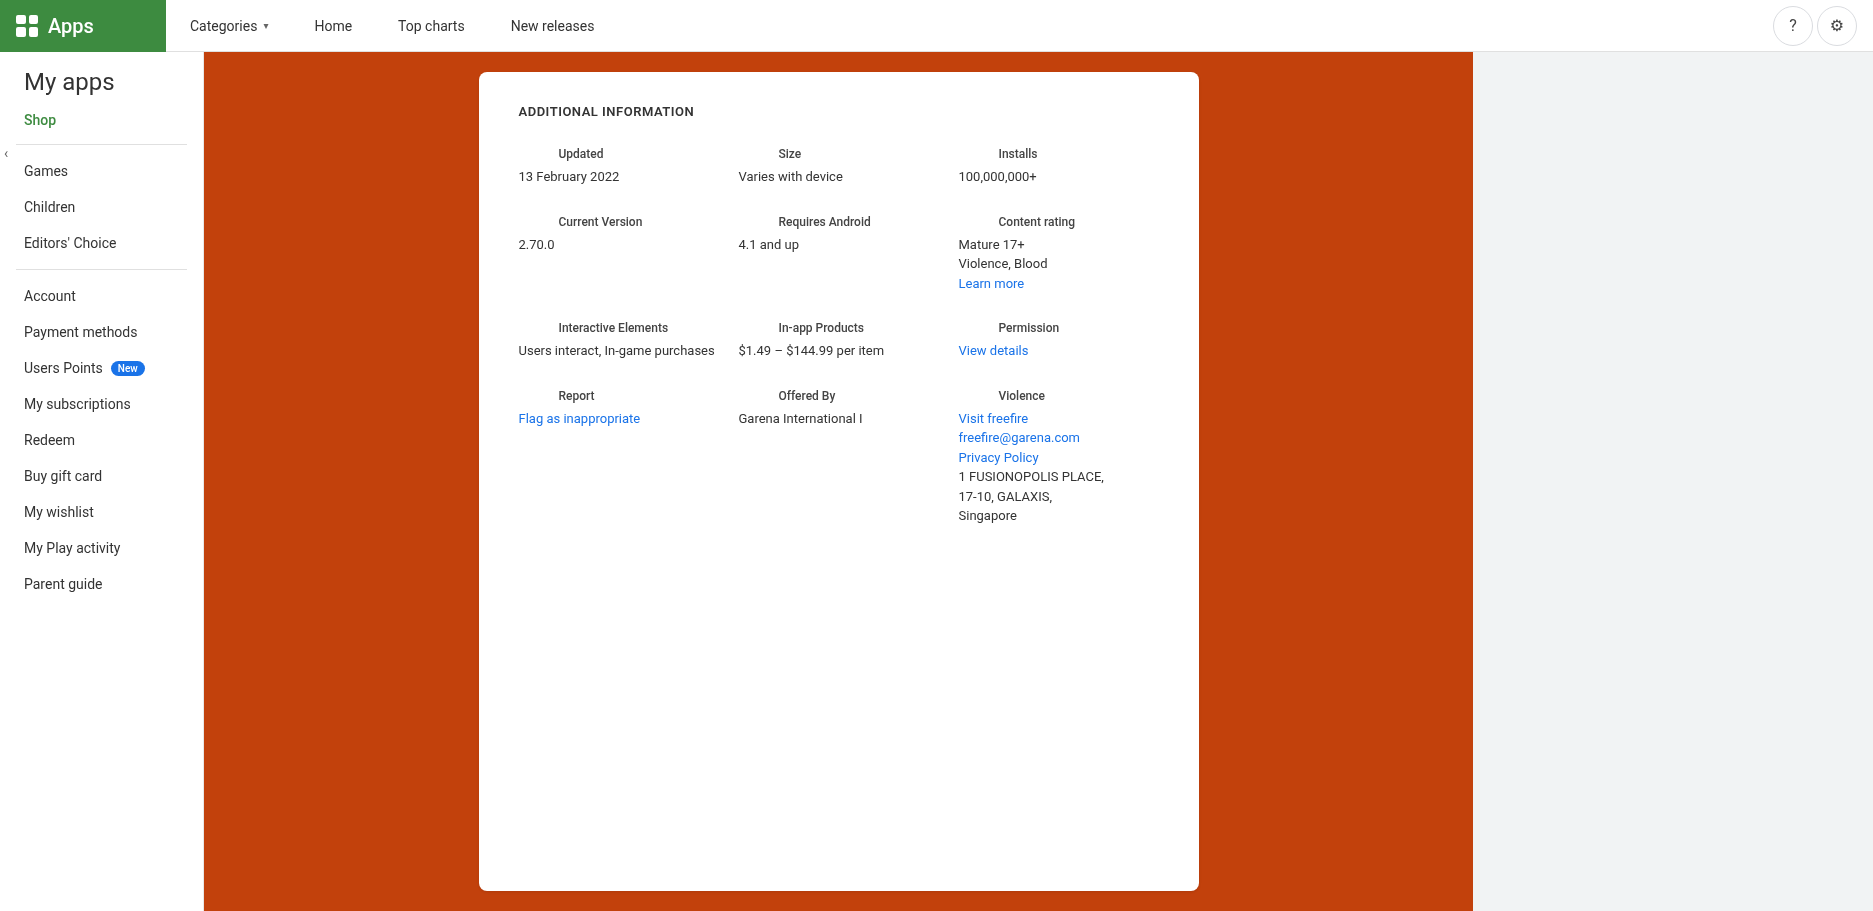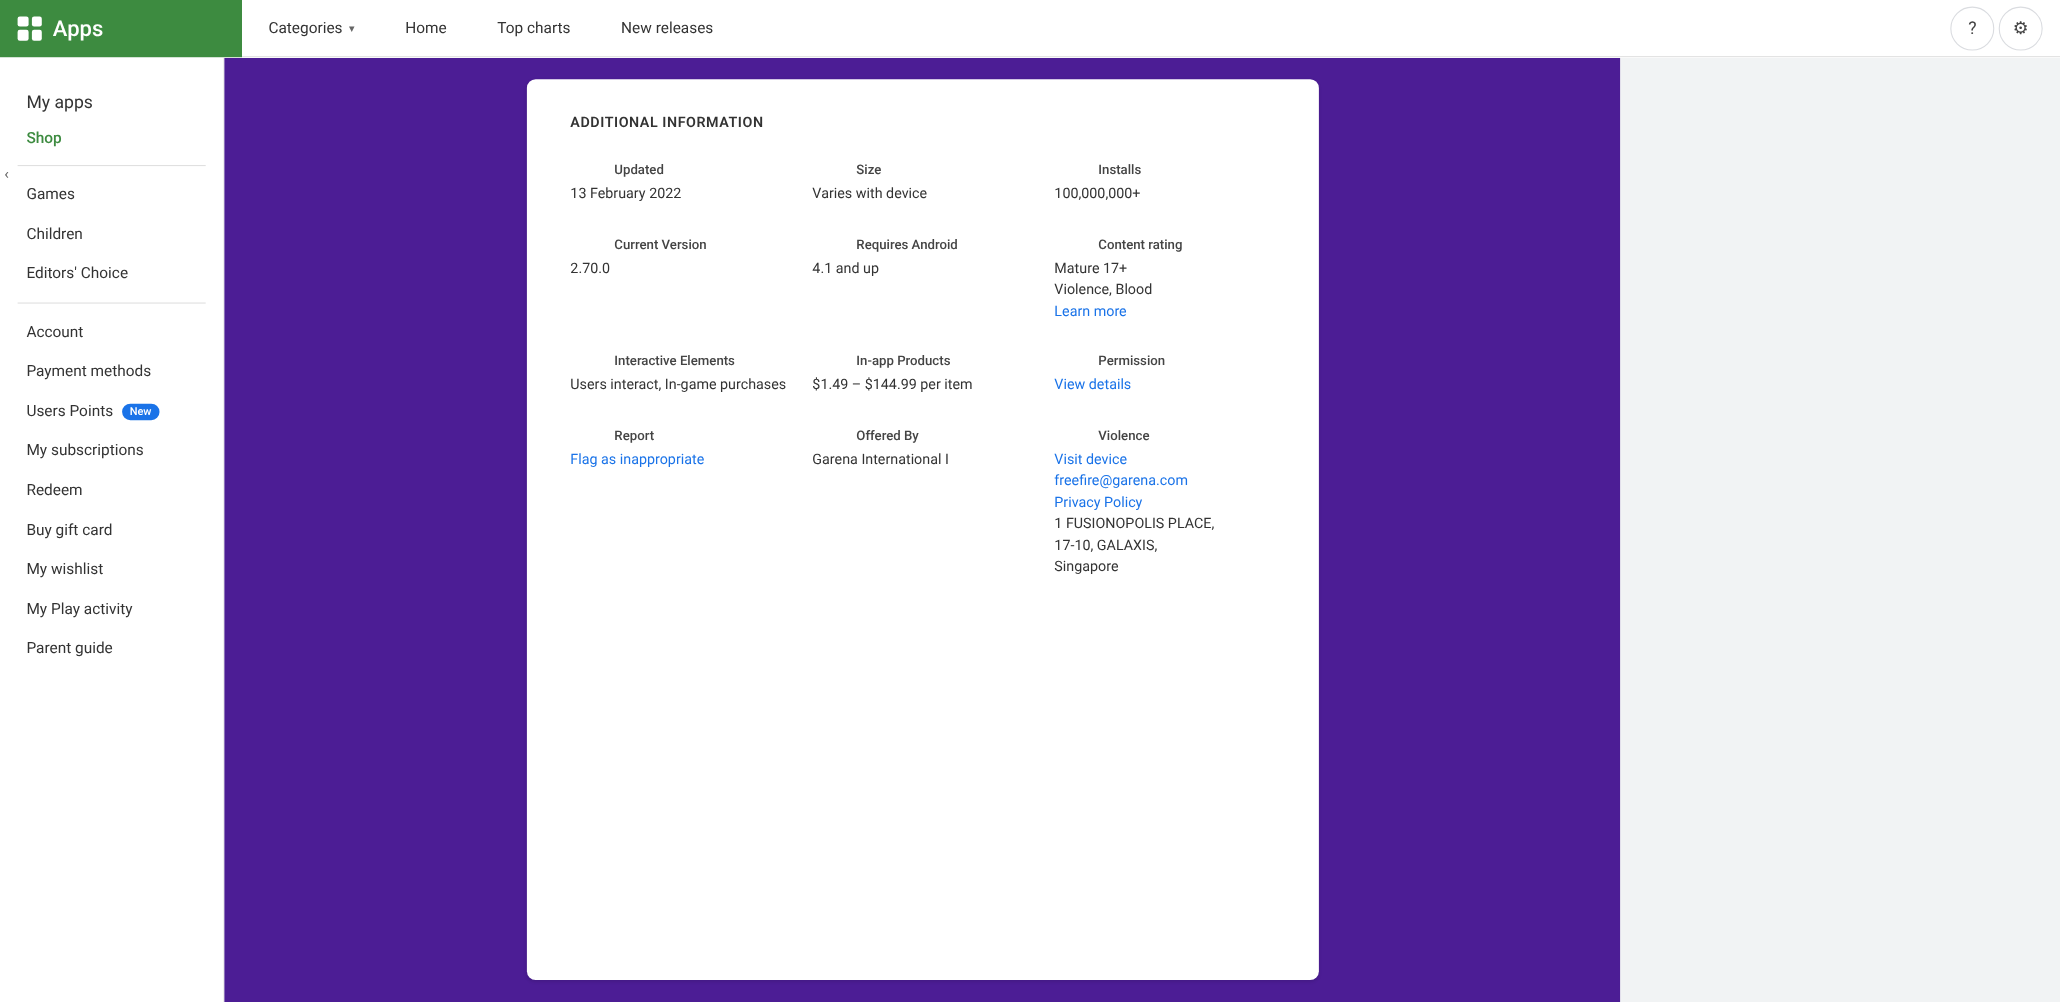--- a/index.html
+++ b/index.html
@@ -14,21 +14,21 @@
       border-bottom: 1px solid #e0e0e0;
       position: fixed;
       top: 0; left: 0; right: 0;
       z-index: 100;
     }
     .top-bar-logo {
       display: flex;
       align-items: center;
       background: #3d8b40;
       height: 52px;
-      width: 220px;
+      width: 166px;
       padding: 0 16px;
       gap: 10px;
       flex-shrink: 0;
     }
     .grid-icon {
       display: grid;
       grid-template-columns: 1fr 1fr;
       gap: 3px;
       width: 22px;
       height: 22px;
@@ -104,21 +104,21 @@
     .sidebar-item {
       display: flex;
       align-items: center;
       padding: 10px 24px;
       font-size: 14px;
       color: #333;
       cursor: pointer;
       position: relative;
     }
     .sidebar-item.shop { color: #3d8b40; font-weight: 500; font-size: 14px; padding: 8px 24px; }
-    .sidebar-item.my-apps { font-size: 16px; font-weight: 400; color: #333; padding: 31px 24px 8px 24px; }
+    .sidebar-item.my-apps { font-size: 24px; font-weight: 400; color: #333; padding: 16px 24px 8px 24px; }
     .sidebar-divider {
       height: 1px;
       background: #e0e0e0;
       margin: 8px 16px;
     }
     .collapse-arrow {
       position: absolute;
       left: -4px;
       top: 50%;
       transform: translateY(-50%);
@@ -141,21 +141,21 @@
       border-radius: 10px;
       padding: 2px 7px;
       margin-left: 8px;
       font-weight: 500;
     }
 
     
     .content-area {
       flex: 1;
       overflow-y: auto;
-      background: #4c1d95;
+      background: #c2410c;
       display: flex;
       justify-content: center;
       padding: 20px 0;
     }
 
     .content-card {
       background: #fff;
       border-radius: 8px;
       max-width: 720px;
       width: 100%;
@@ -354,21 +354,21 @@
         <div class="info-cell">
           <div class="info-label">Report</div>
           <div class="info-link">Flag as inappropriate</div>
         </div>
         <div class="info-cell">
           <div class="info-label">Offered By</div>
           <div class="info-value">Garena International I</div>
         </div>
         <div class="info-cell">
           <div class="info-label">Violence</div>
-          <div class="info-link">Visit device</div>
+          <div class="info-link">Visit freefire</div>
           <div class="info-link">freefire@garena.com</div>
           <div class="info-link">Privacy Policy</div>
           <div class="info-value">1 FUSIONOPOLIS PLACE,</div>
           <div class="info-value">17-10, GALAXIS,</div>
           <div class="info-value">Singapore</div>
         </div>
       </div>
 
     </div>
   </div>

